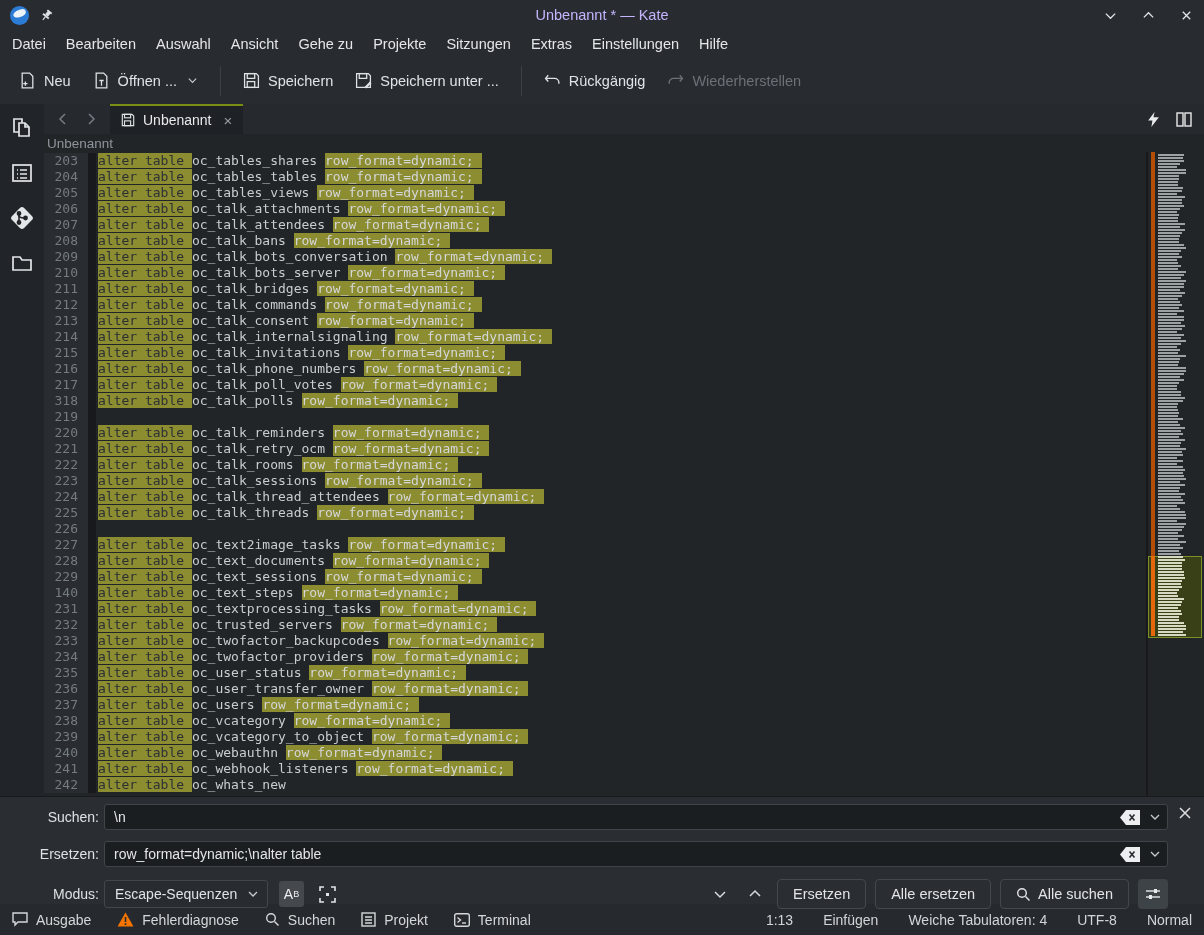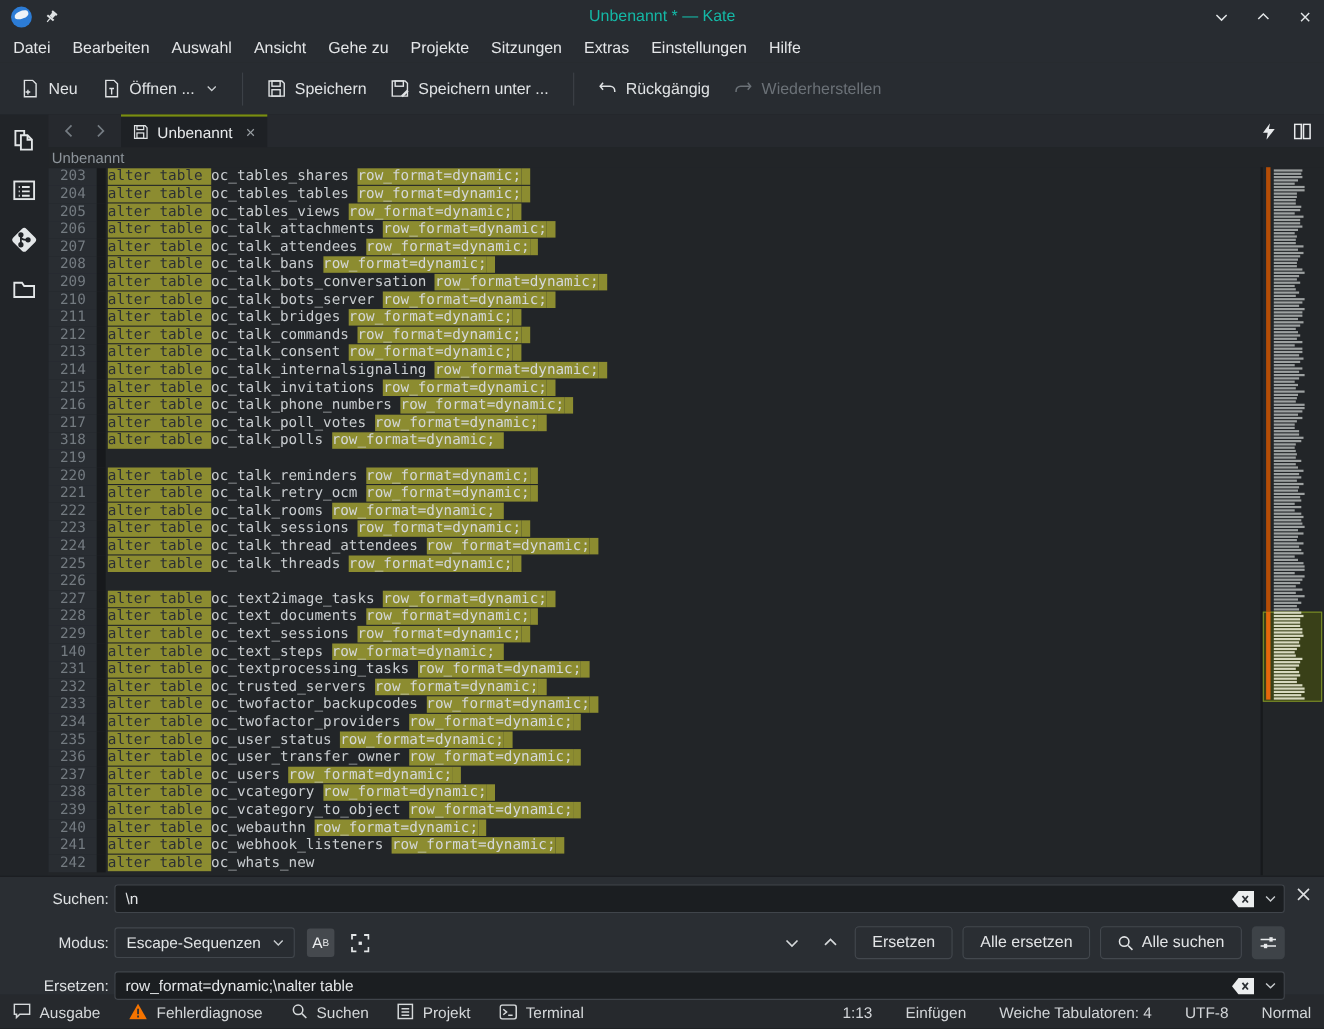--- a/index.html
+++ b/index.html
@@ -7,21 +7,21 @@
   .window {
     position:relative; width:1204px; height:935px;
     background:#282c31; color:#e2e5e7;
     font-family:"Liberation Sans", sans-serif;
     display:flex; flex-direction:column; overflow:hidden;
   }
   svg { display:block; }
 
   
   .titlebar { height:30px; display:flex; align-items:center; padding:0 10px; position:relative; background:#282c31; }
-  .titlebar .title { position:absolute; left:0; right:0; text-align:center; font-size:14.5px; color:#14b8a6; pointer-events:none; }
+  .titlebar .title { position:absolute; left:0; right:0; text-align:center; font-size:14.5px; color:#c4b5fd; pointer-events:none; }
   .tb-left { display:flex; align-items:center; gap:10px; z-index:1; }
   .appicon { width:19px; height:19px; border-radius:50%; background:#2c7cd6; position:relative; overflow:hidden; }
   .appicon::after { content:""; position:absolute; left:3px; top:4px; width:13px; height:7px; background:#eef3f8; border-radius:60% 40% 50% 50%; transform:rotate(-18deg); }
   .winbtns { margin-left:auto; display:flex; align-items:center; gap:22px; z-index:1; }
   .winbtn { width:16px; height:16px; display:flex; align-items:center; justify-content:center; cursor:pointer; }
 
   
   .menubar { height:27px; display:flex; align-items:center; padding:0 2px; background:#282c31; }
   .menu-item { padding:3px 10px; font-size:14.5px; color:#e4e6e8; border-radius:3px; cursor:pointer; }
 
@@ -519,20 +519,39 @@
               </svg>
           </span>
         </div>
       </div>
     </div>
     <span class="sp-close">
       <svg width="14" height="14" viewBox="0 0 14 14">
           <path d="M2 2 L12 12 M12 2 L2 12" fill="none" stroke="#dcdee0" stroke-width="1.5"></path>
         </svg>
     </span>
+    <div class="sp-row row2">
+      <span class="sp-label">Ersetzen:</span>
+      <div class="sp-input">
+        <input value="row_format=dynamic;\nalter table" style="">
+        <div class="in-icons">
+          <span>
+            <svg width="20" height="15" viewBox="0 0 20 15">
+                <path d="M6 0 H20 V15 H6 L0 7.5 Z" fill="#eceeef"></path>
+                <path d="M9.5 4.5 L14.5 10.5 M14.5 4.5 L9.5 10.5" stroke="#2a2e33" stroke-width="1.6"></path>
+              </svg>
+          </span>
+          <span>
+            <svg width="12" height="12" viewBox="0 0 12 12">
+                <path d="M2 4 L6 8 L10 4" fill="none" stroke="#c7cbce" stroke-width="1.3"></path>
+              </svg>
+          </span>
+        </div>
+      </div>
+    </div>
     <div class="sp-row row3">
       <span class="sp-label">Modus:</span>
       <div class="mode-select">
         <span class="sel-label">Escape-Sequenzen</span>
         <span>
           <svg width="12" height="12" viewBox="0 0 12 12">
               <path d="M2 4 L6 8 L10 4" fill="none" stroke="#c7cbce" stroke-width="1.3"></path>
             </svg>
         </span>
       </div>
@@ -582,39 +601,20 @@
               <g stroke="#e8eaec" stroke-width="1.4">
                 <path d="M1 5 h14"></path>
                 <path d="M1 11 h14"></path>
               </g>
               <rect x="9" y="3" width="3" height="4" fill="#e8eaec"></rect>
               <rect x="4" y="9" width="3" height="4" fill="#e8eaec"></rect>
             </svg>
         </span>
       </div>
     </div>
-    <div class="sp-row row2">
-      <span class="sp-label">Ersetzen:</span>
-      <div class="sp-input">
-        <input value="row_format=dynamic;\nalter table" style="">
-        <div class="in-icons">
-          <span>
-            <svg width="20" height="15" viewBox="0 0 20 15">
-                <path d="M6 0 H20 V15 H6 L0 7.5 Z" fill="#eceeef"></path>
-                <path d="M9.5 4.5 L14.5 10.5 M14.5 4.5 L9.5 10.5" stroke="#2a2e33" stroke-width="1.6"></path>
-              </svg>
-          </span>
-          <span>
-            <svg width="12" height="12" viewBox="0 0 12 12">
-                <path d="M2 4 L6 8 L10 4" fill="none" stroke="#c7cbce" stroke-width="1.3"></path>
-              </svg>
-          </span>
-        </div>
-      </div>
-    </div>
   </div>
 
   <div class="statusbar">
     <div class="sb-left">
       <span class="sb-item">
         <span>
           <svg width="16" height="15" viewBox="0 0 16 15">
               <path d="M1 1 h14 v9 h-9 l-3 3 v-3 h-2 z" fill="none" stroke="#d5d8da" stroke-width="1.4"></path>
             </svg>
         </span>

